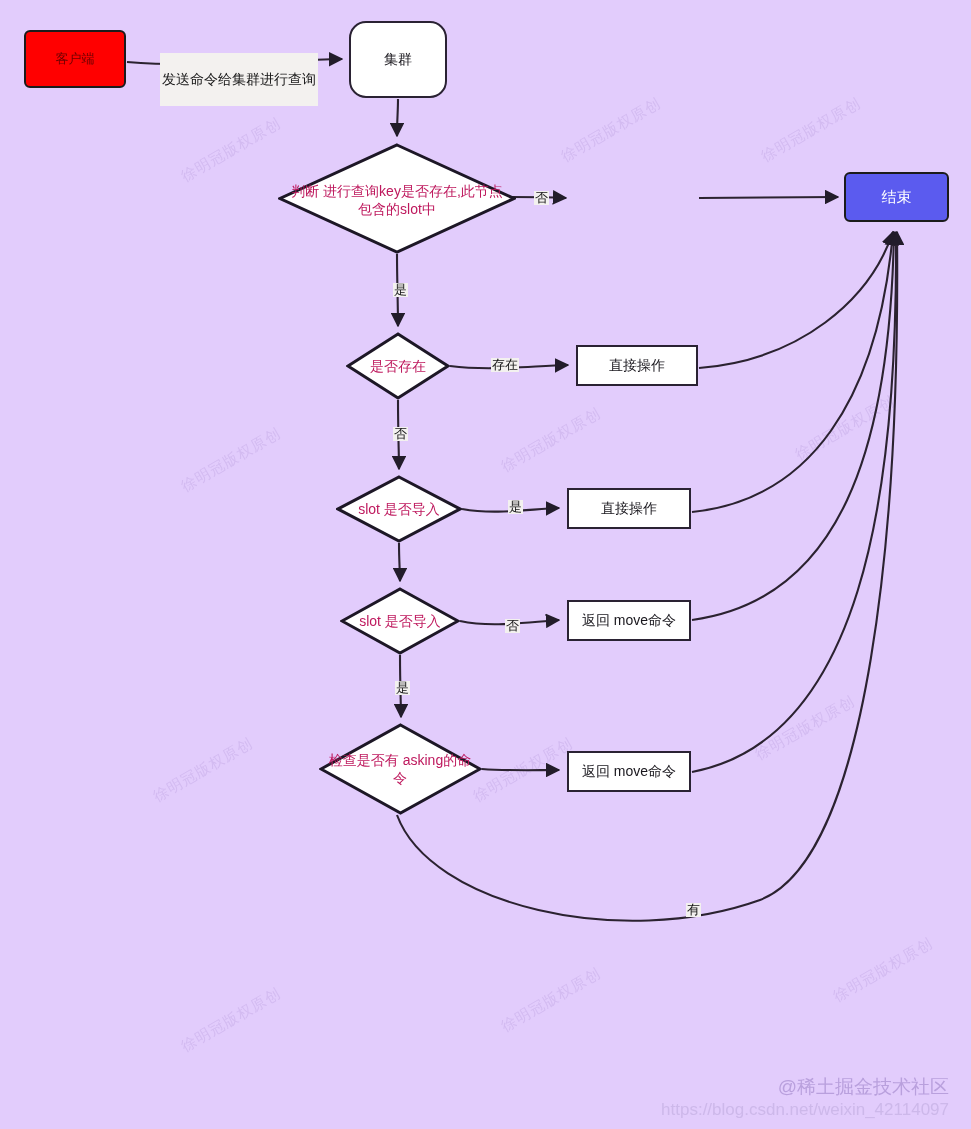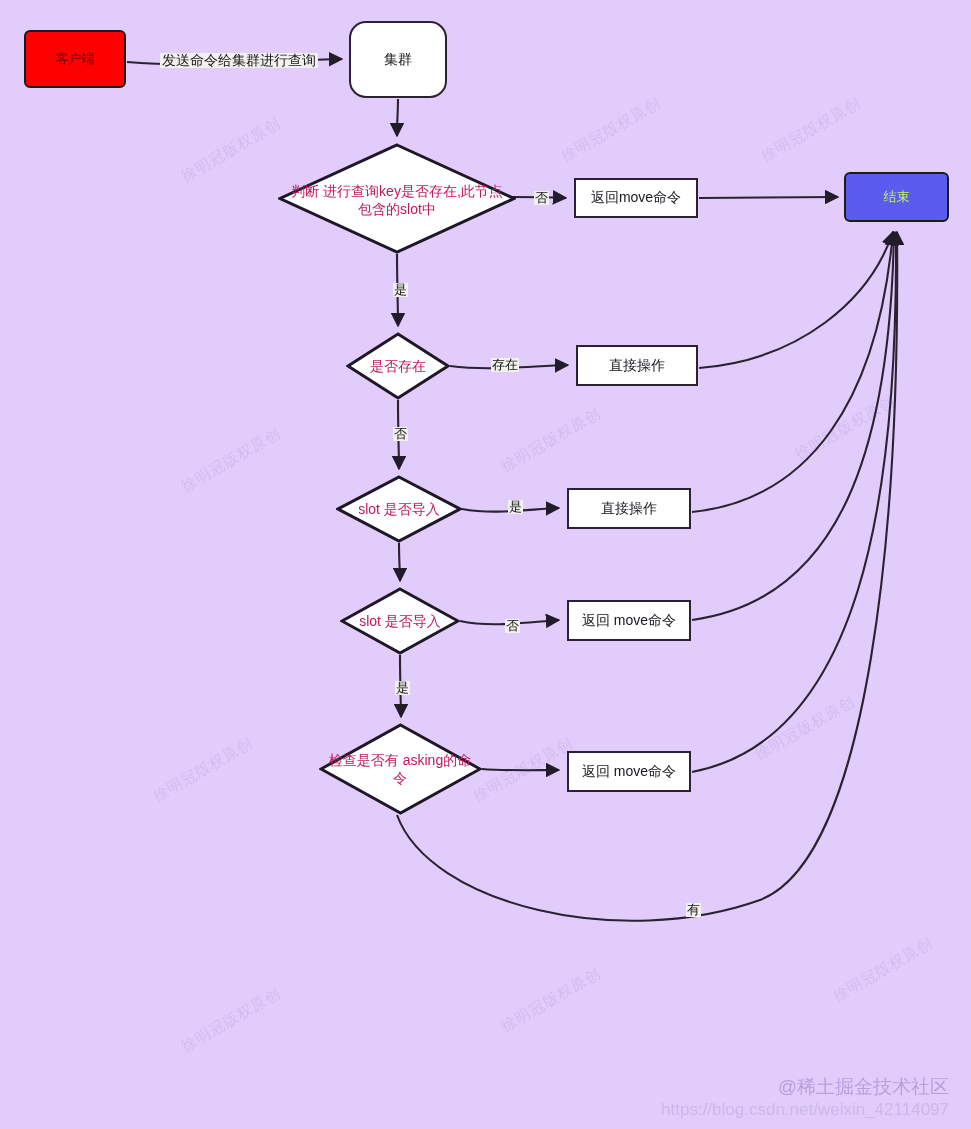--- a/index.html
+++ b/index.html
@@ -68,22 +68,22 @@
     border-radius: 6px;
     border: 2px solid #1b1b1b;
   }
   .node-start {
     background: #ff0000;
     color: #6b0000;
     font-size: 13px;
   }
   .node-end {
     background: #5b5bef;
-    color: #bef264;
-    font-size: 13px;
+    color: #ffffff;
+    font-size: 15px;
   }
   .node-diamond {
     background: transparent;
     border: none;
   }
   .diamond-shape {
     position: absolute;
     inset: 0;
   }
   .diamond-shape svg { display: block; width: 100%; height: 100%; }
@@ -105,21 +105,21 @@
   .edge-label {
     position: absolute;
     z-index: 4;
     background: #f3f1ef;
     color: #161616;
     font-size: 13px;
     line-height: 1.1;
     padding: 0 1px;
     white-space: nowrap;
   }
-  .edge-label.wide { padding: 0 2px; font-size: 14px; }
+  .edge-label.wide { padding: 19px 2px; font-size: 14px; }
   
   .footer {
     position: absolute;
     z-index: 5;
     white-space: nowrap;
     font-family: "Liberation Sans", "DejaVu Sans", sans-serif;
     margin-left: 20px;
   }
   #footer-brand {
     right: 22px;
@@ -210,23 +210,20 @@
 
   <div class="node node-diamond" style="left:278px; top:143px; width:238px; height:111px;">
     <span class="diamond-shape">
       <svg viewBox="0 0 238 111" preserveAspectRatio="none">
         <polygon points="119,2 236,55.5 119,109 2,55.5" fill="#ffffff" stroke="#1d1726" stroke-width="3" vector-effect="non-scaling-stroke"></polygon>
       </svg>
     </span>
   </div>
   <div class="diamond-label" style="left:397px; top:200px;">判断 进行查询key是否存在,此节点包含的slot中</div>
 
-  <div class="node node-rect" style="left:574px; top:178px; width:124px; height:40px;">
-    <span>返回move命令</span>
-  </div>
 
   <div class="node node-terminal node-end" style="left:844px; top:172px; width:105px; height:50px;">
     <span>结束</span>
   </div>
 
   <div class="node node-diamond" style="left:346px; top:332px; width:104px; height:68px;">
     <span class="diamond-shape">
       <svg viewBox="0 0 104 68" preserveAspectRatio="none">
         <polygon points="52,2 102,34 52,66 2,34" fill="#ffffff" stroke="#1d1726" stroke-width="3" vector-effect="non-scaling-stroke"></polygon>
       </svg>

